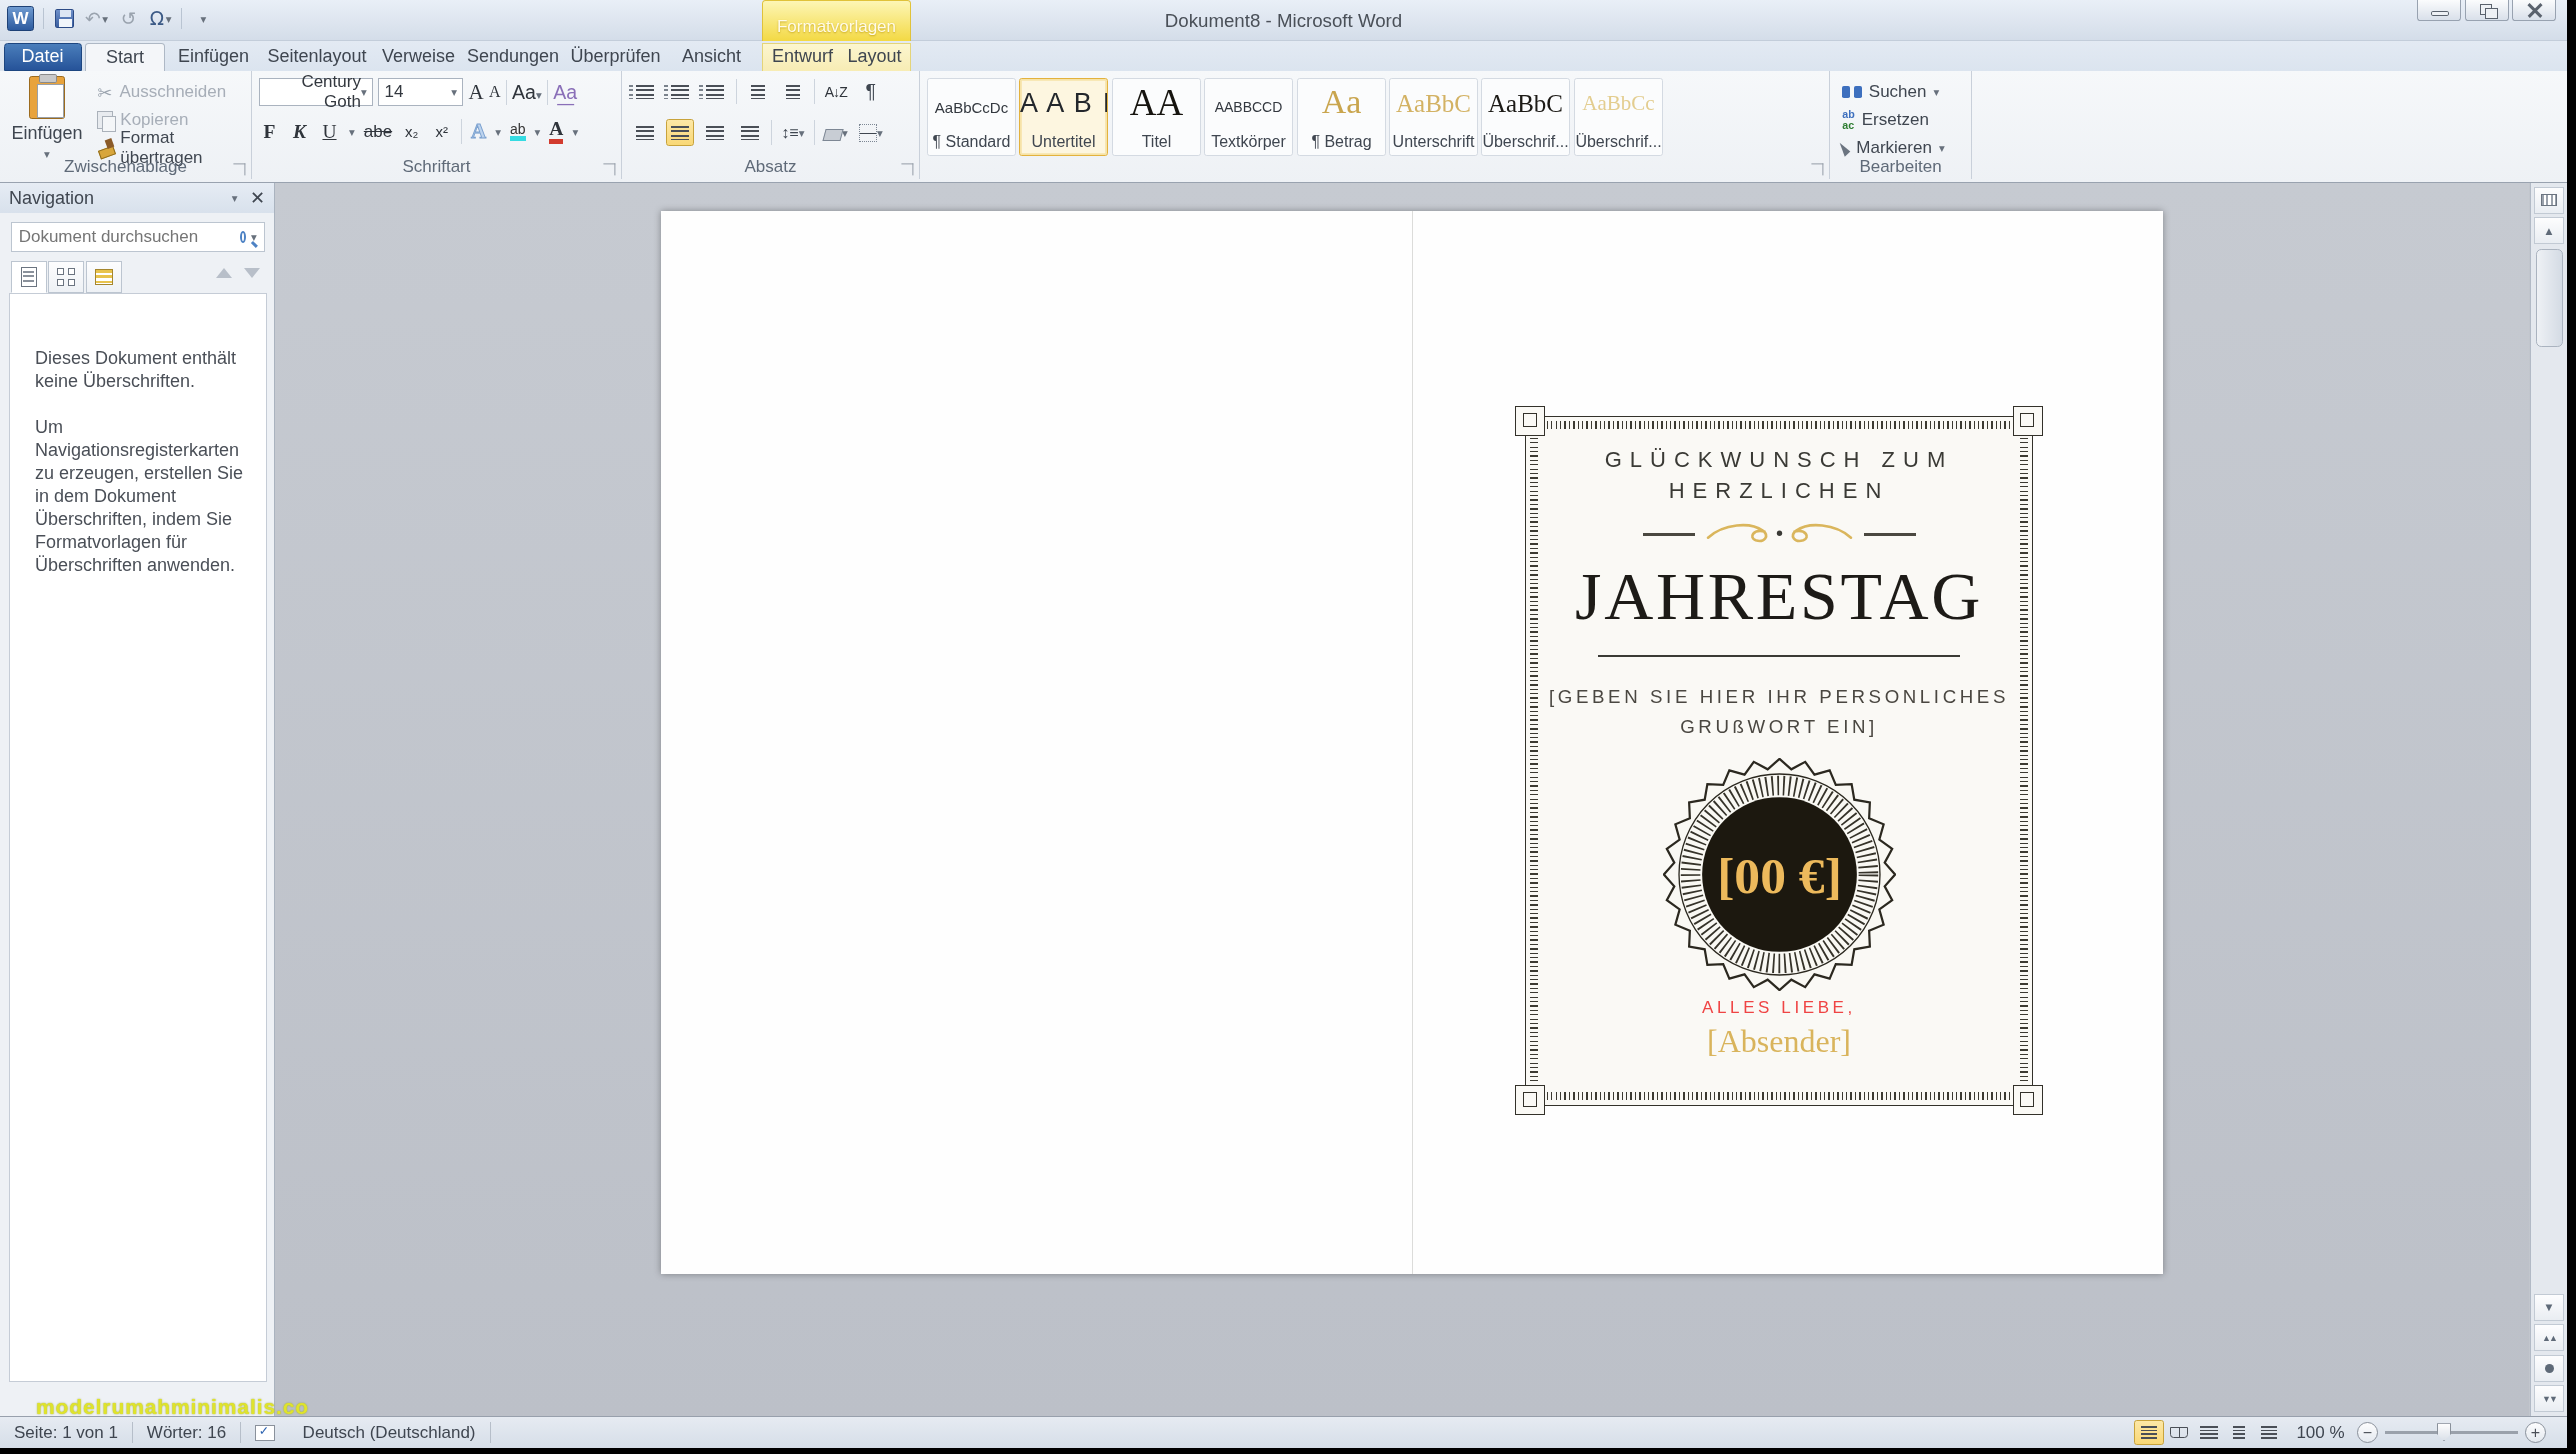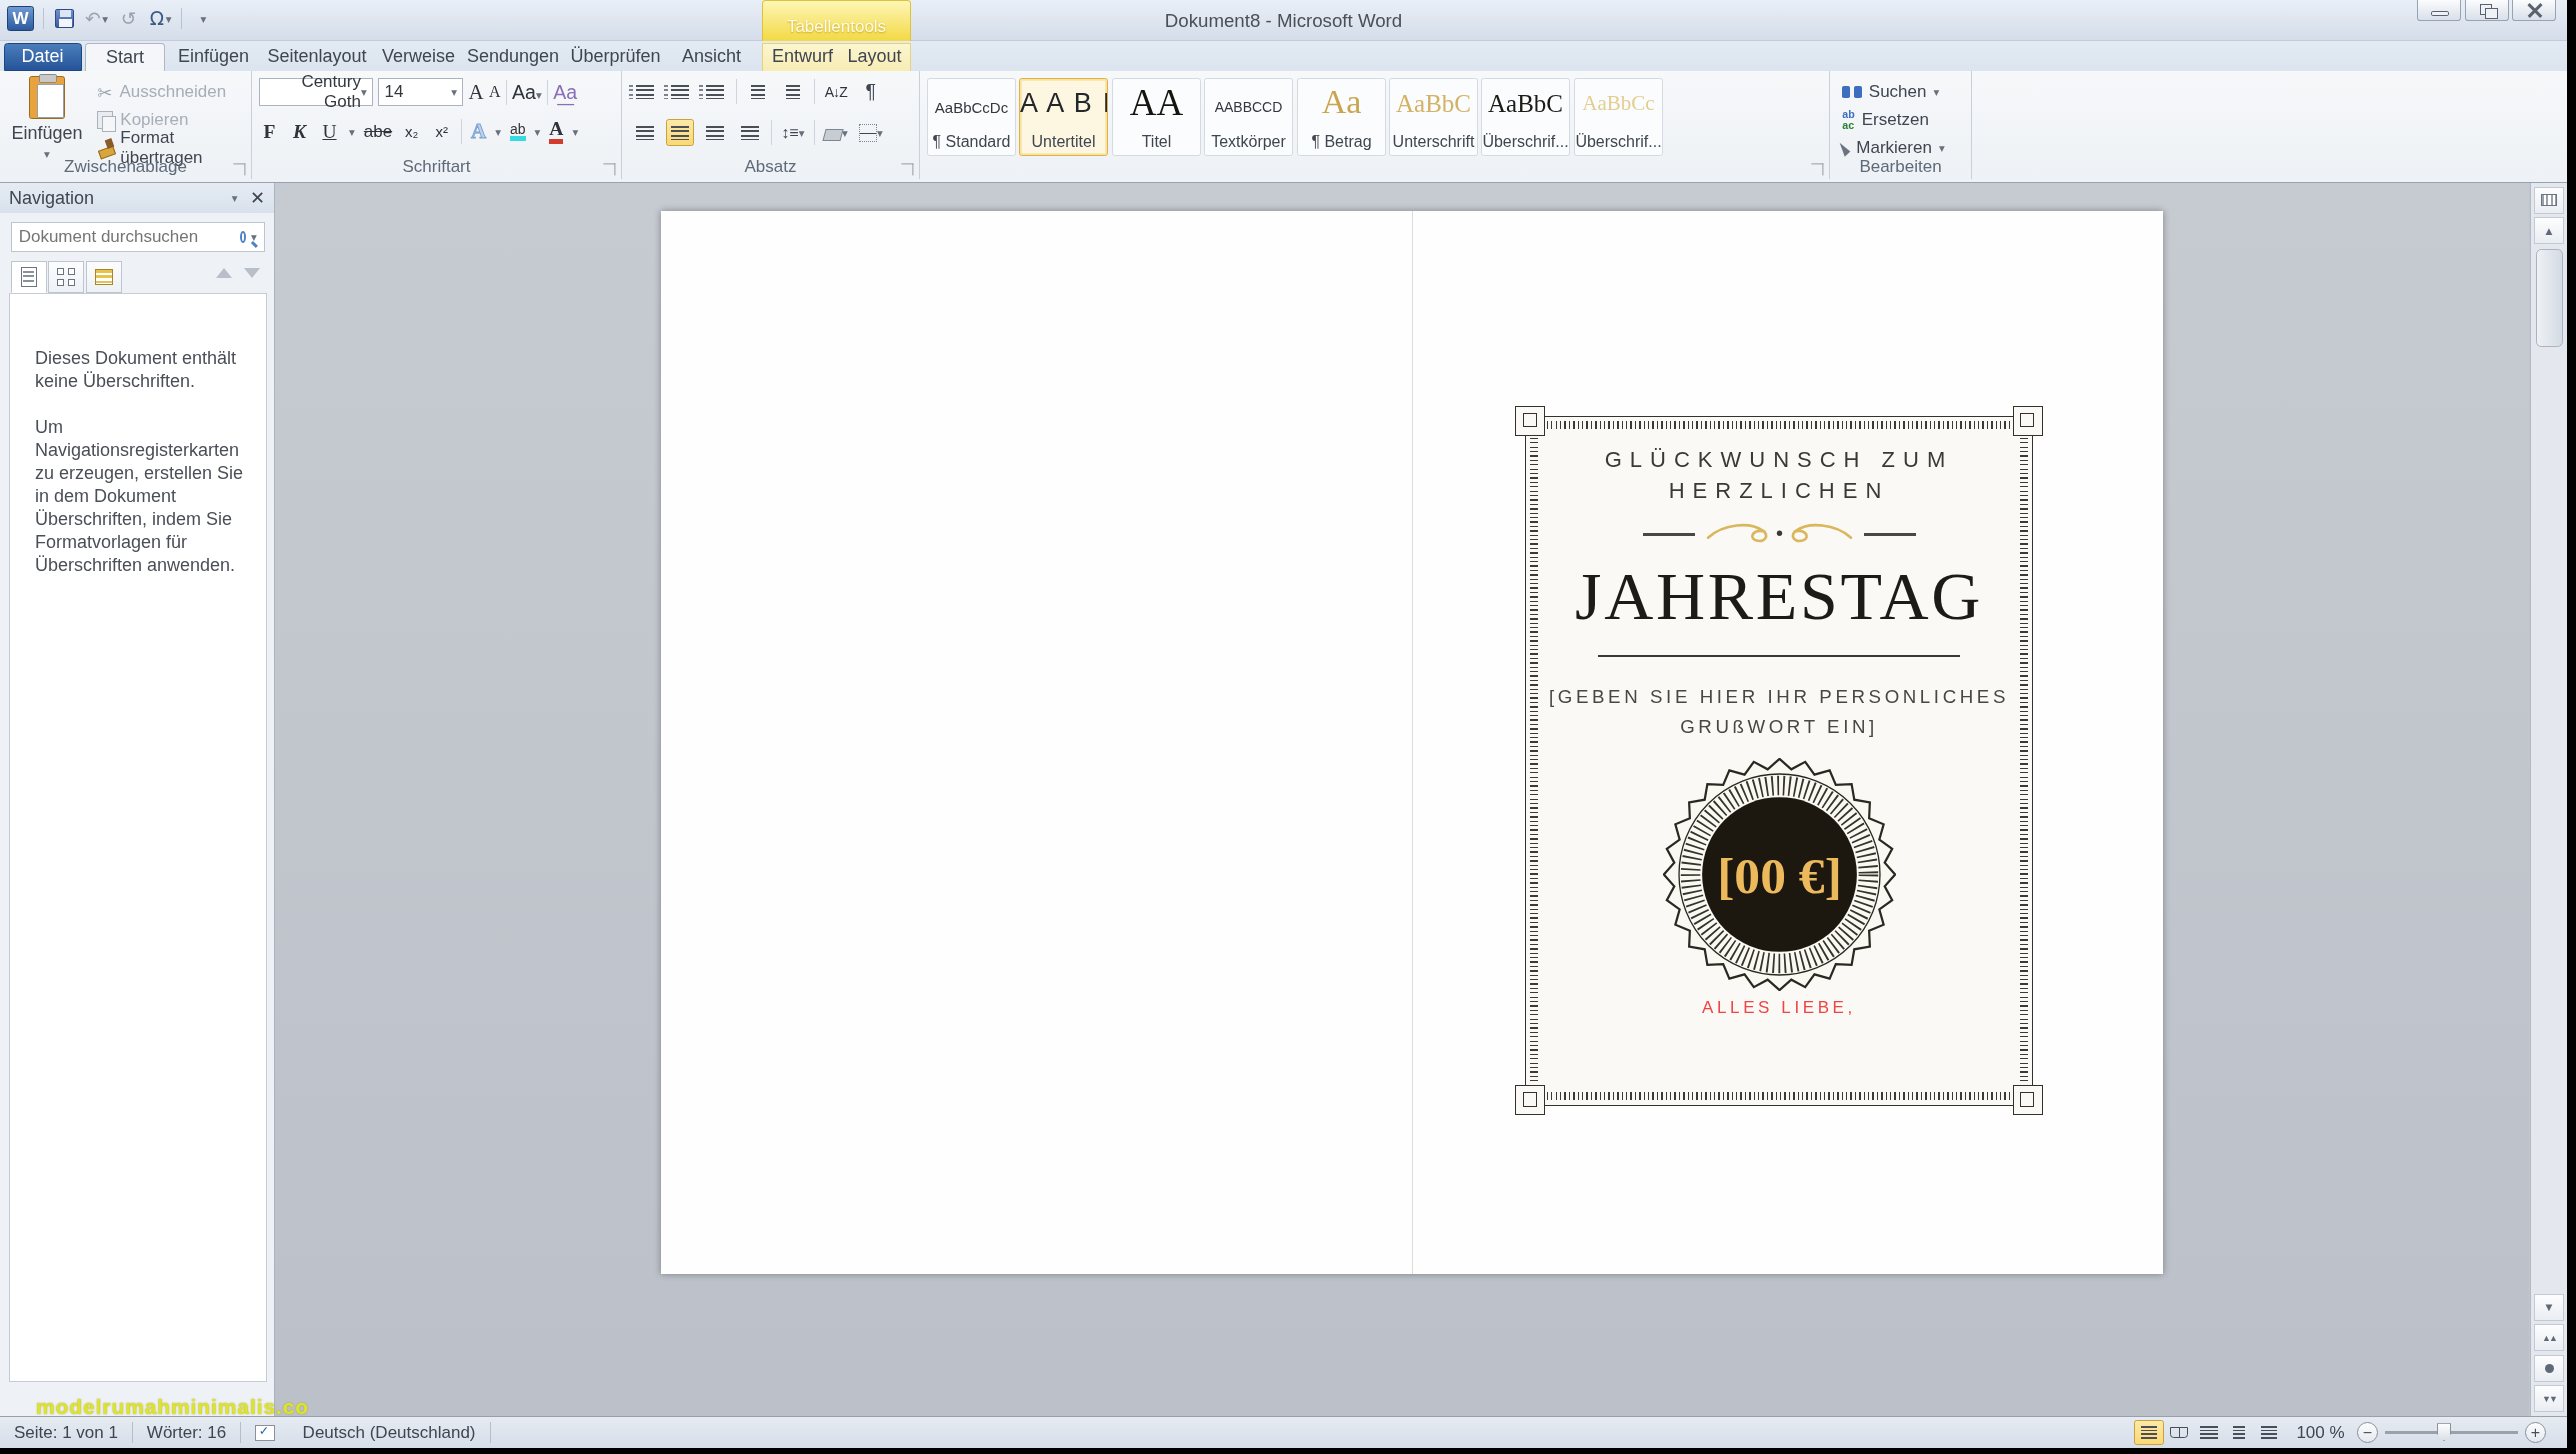--- a/index.html
+++ b/index.html
@@ -231,21 +231,21 @@
             <span>Ω</span>
             <span class="mini-caret">▾</span>
           </div>
       <div class="qat-sep"></div>
       <div class="qat-btn">
             <span class="mini-caret">▾</span>
           </div>
     </div>
     <div class="title-text">Dokument8 - Microsoft Word</div>
     <div class="ctx-header">
-          <span>Tabellentools</span>
+          <span>Formatvorlagen</span>
         </div>
     <div class="win-controls">
       <div class="win-btn glyph-min"></div>
       <div class="win-btn glyph-restore"></div>
       <div class="win-btn glyph-close"></div>
     </div>
   </div>
 
   <div class="tabrow">
     <div class="ctx-tab-bg"></div>
@@ -527,20 +527,21 @@
           <svg width="233" height="233" viewBox="0 0 262 262">
             <polygon id="scallop" fill="#f9f8f3" stroke="#2b281f" stroke-width="2.5" points="131.0,1.0 144.3,12.7 159.9,4.3 170.3,18.7 187.4,13.9 194.3,30.2 212.1,29.4 215.1,46.9 232.6,49.9 231.8,67.7 248.1,74.6 243.3,91.7 257.7,102.1 249.3,117.7 261.0,131.0 249.3,144.3 257.7,159.9 243.3,170.3 248.1,187.4 231.8,194.3 232.6,212.1 215.1,215.1 212.1,232.6 194.3,231.8 187.4,248.1 170.3,243.3 159.9,257.7 144.3,249.3 131.0,261.0 117.7,249.3 102.1,257.7 91.7,243.3 74.6,248.1 67.7,231.8 49.9,232.6 46.9,215.1 29.4,212.1 30.2,194.3 13.9,187.4 18.7,170.3 4.3,159.9 12.7,144.3 1.0,131.0 12.7,117.7 4.3,102.1 18.7,91.7 13.9,74.6 30.2,67.7 29.4,49.9 46.9,46.9 49.9,29.4 67.7,30.2 74.6,13.9 91.7,18.7 102.1,4.3 117.7,12.7"></polygon>
             <circle cx="131" cy="131" r="113" fill="none" stroke="#2b281f" stroke-width="1.5"></circle>
             <circle cx="131" cy="131" r="100" fill="none" stroke="#36332a" stroke-width="22" stroke-dasharray="2 4.5"></circle>
             <circle cx="131" cy="131" r="87" fill="#1c180f"></circle>
             <text class="seal-amount" x="131" y="152" text-anchor="middle" font-size="58" fill="#ecb95c">[00 €]</text>
           </svg>
         </div>
 
         <div class="cert-close">ALLES LIEBE,</div>
+        <div class="cert-sender">[Absender]</div>
       </div>
     </div>
   </div>
 
   <div class="vscroll">
     <div class="vs-btn">
           <span class="ruler-ic"></span>
         </div>
     <div class="vs-btn">
           <span>▲</span>

